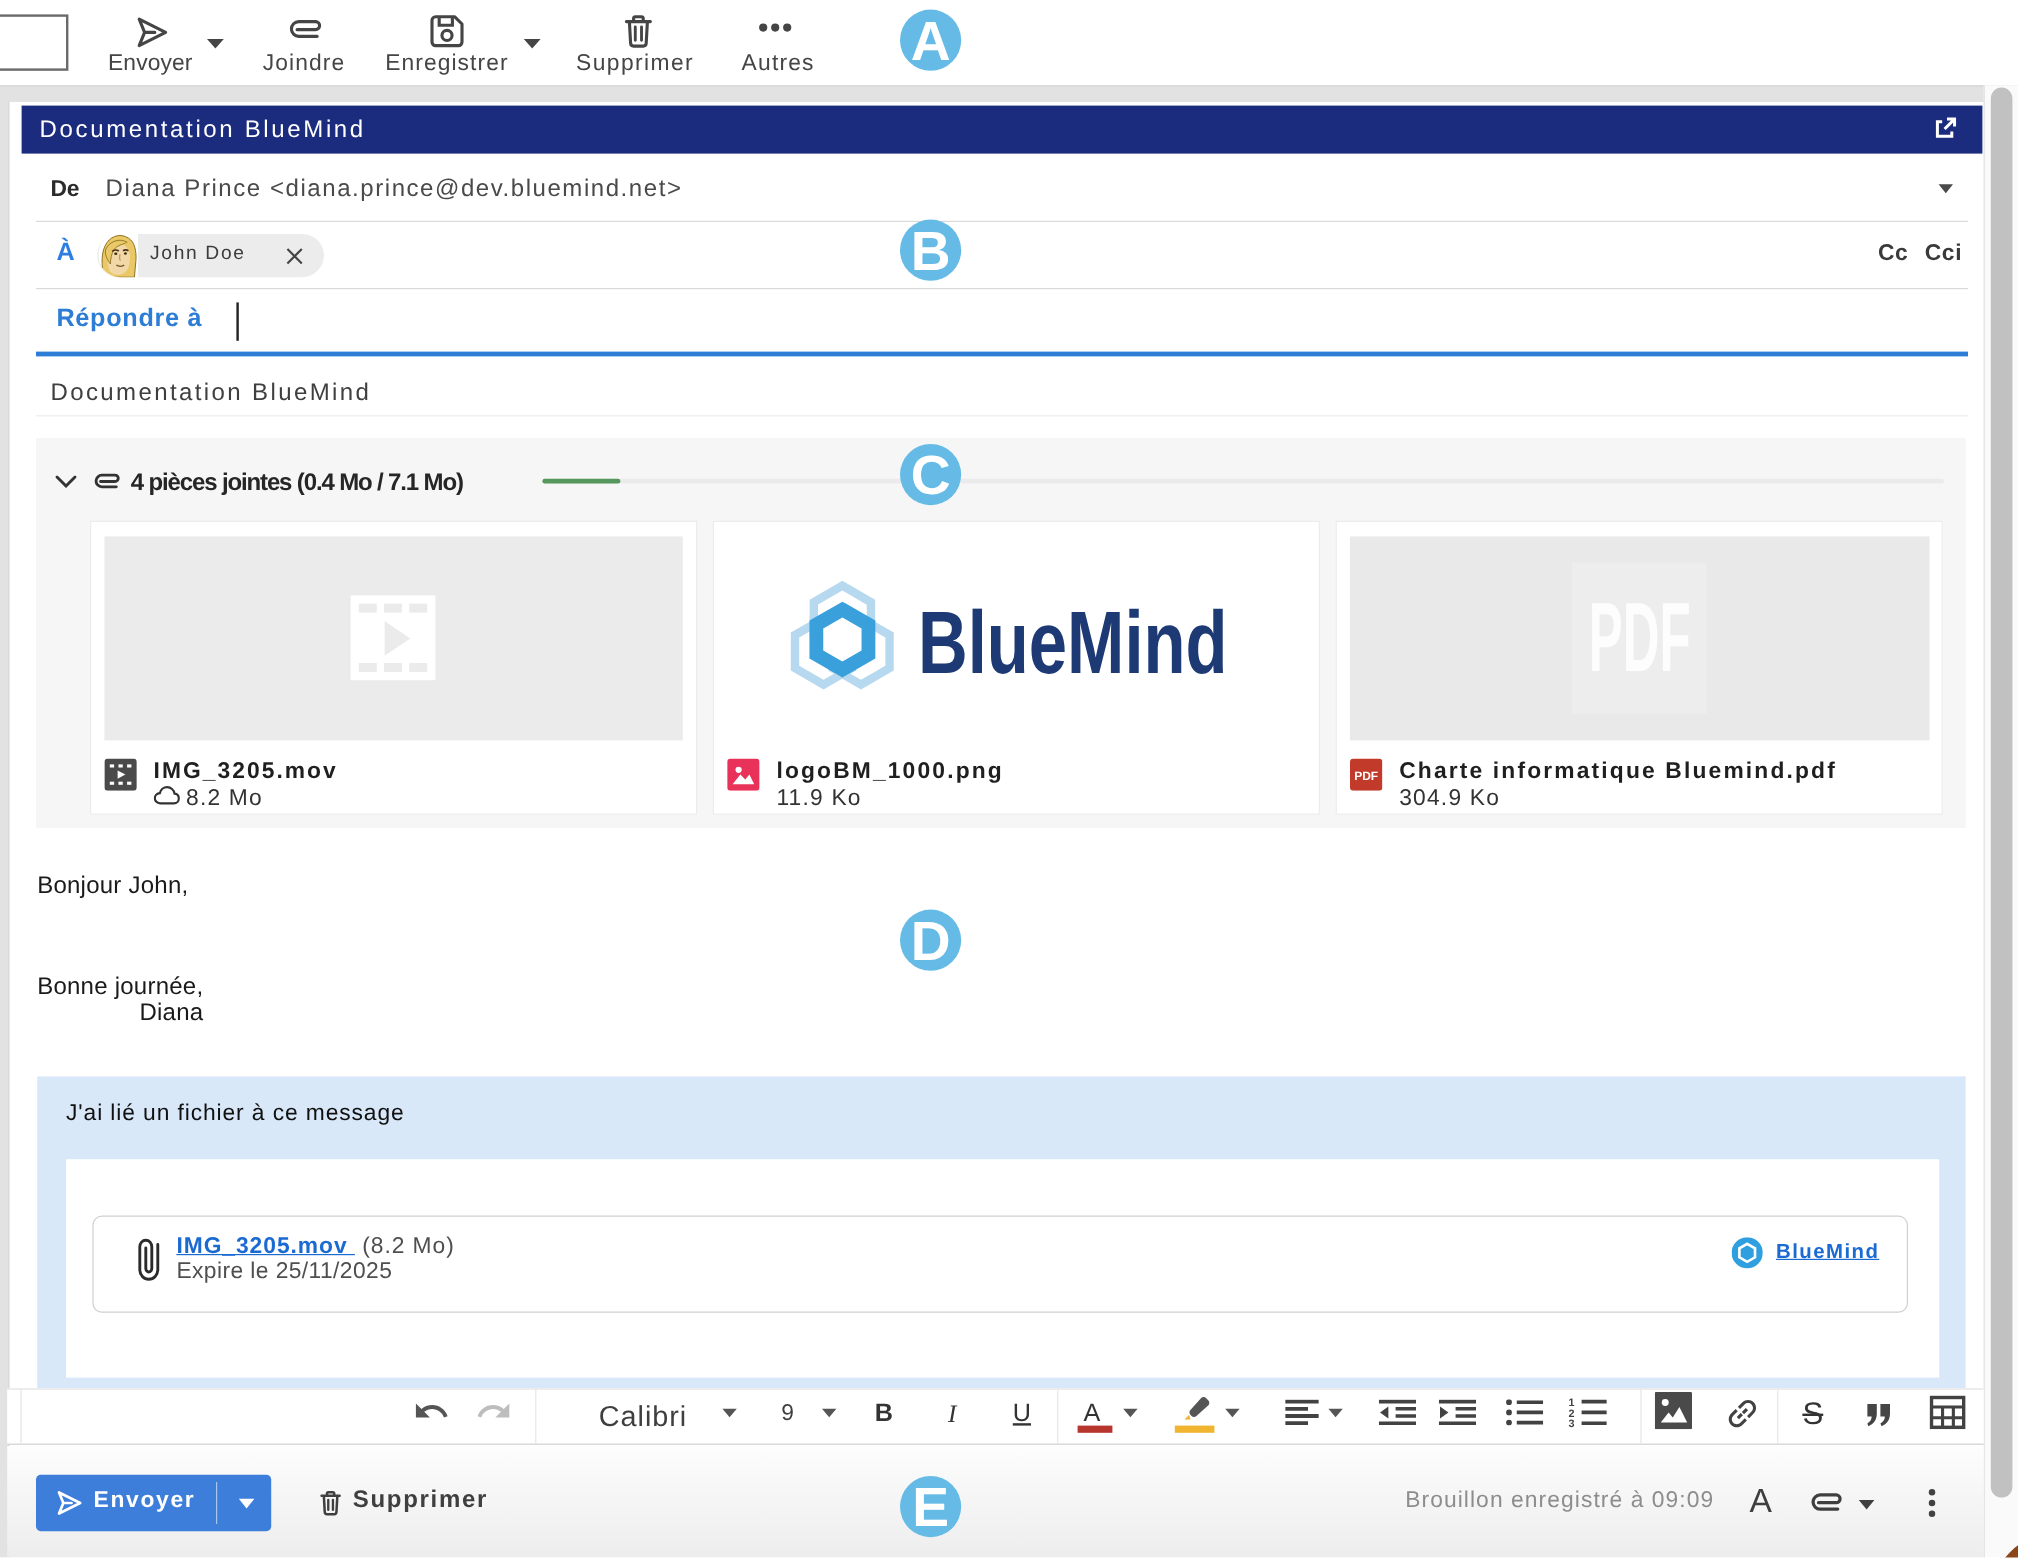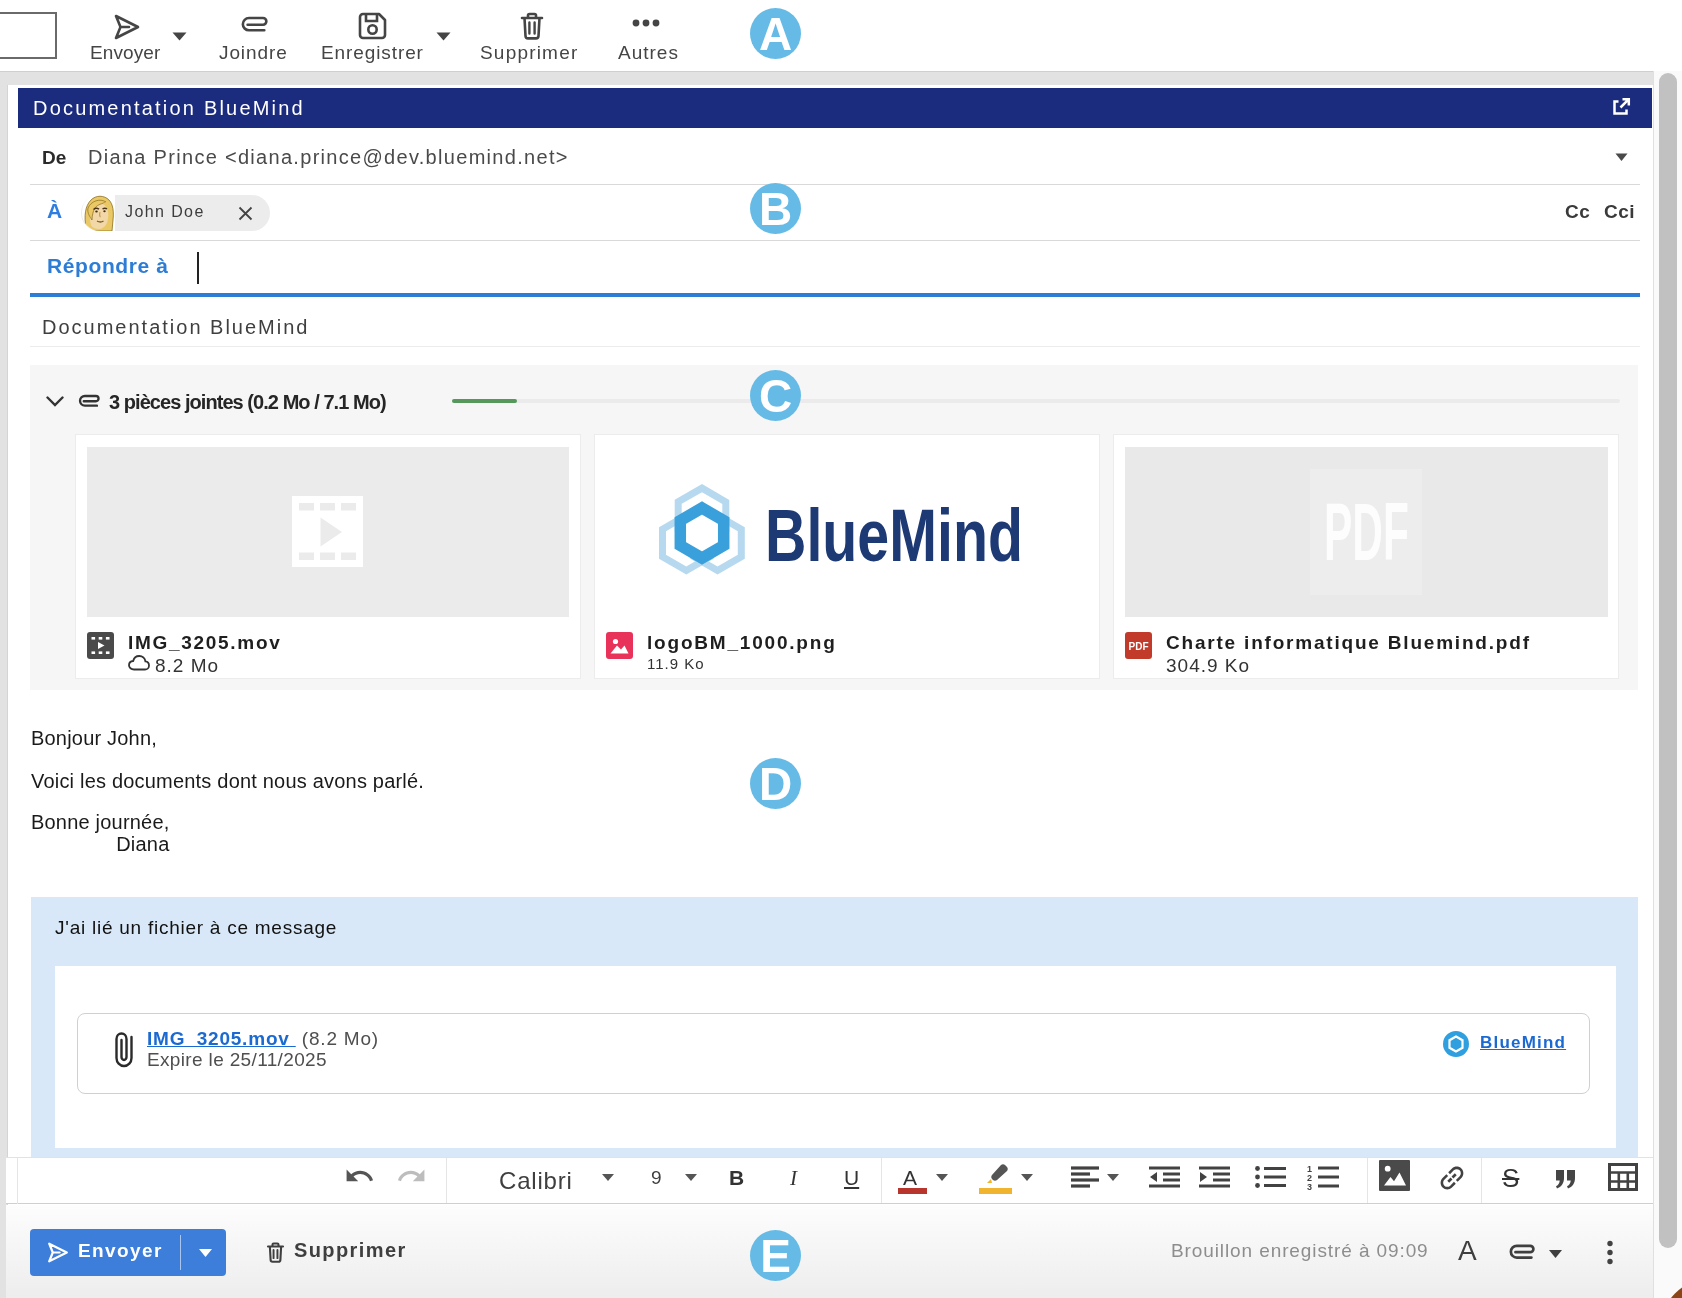--- a/index.html
+++ b/index.html
@@ -108,21 +108,21 @@
   <div class="abs" style="left:42px;top:316px;font-size:20px;color:#3f3f3f;letter-spacing:2px;">Documentation BlueMind</div>
   <div class="abs" style="left:30px;top:346px;width:1610px;height:1px;background:#ececec;"></div>
 
   <div class="abs" style="left:30px;top:365px;width:1608px;height:325px;background:#f6f6f6;"></div>
   <svg class="abs" style="left:46px;top:396px;" width="18" height="11" viewBox="0 0 18 11">
       <path d="M1.5 1.5 L9 9 L16.5 1.5" fill="none" stroke="#333" stroke-width="2.4" stroke-linecap="round"></path>
     </svg>
   <svg class="abs" style="left:77px;top:392px;" width="26" height="19" viewBox="0 0 33 24">
     <path d="M8.6 11.7 H24 a3.35 3.35 0 0 0 0 -6.7 H10 a6.15 6.15 0 0 0 0 12.3 H25.3" fill="none" stroke="#333" stroke-width="3" stroke-linecap="round"></path>
   </svg>
-  <div class="abs" style="left:109px;top:391px;font-size:20px;font-weight:bold;color:#262626;letter-spacing:-0.95px;">3 pièces jointes (0.2 Mo / 7.1 Mo)</div>
+  <div class="abs" style="left:109px;top:391px;font-size:20px;font-weight:bold;color:#262626;letter-spacing:-0.95px;">4 pièces jointes (0.4 Mo / 7.1 Mo)</div>
   <div class="abs" style="left:452px;top:399px;width:1168px;height:4px;background:#ebebeb;border-radius:2px;"></div>
   <div class="abs" style="left:452px;top:399px;width:65px;height:4px;background:#56985c;border-radius:2px;"></div>
 
   <div class="abs card1" style="left:75px;top:434px;width:506px;height:245px;background:#fff;border:1px solid #ececec;"></div>
   <div class="abs" style="left:87px;top:447px;width:482px;height:170px;background:#ebebeb;"></div>
   <svg class="abs" style="left:292px;top:496px;" width="71" height="71" viewBox="0 0 71 71">
     <rect x="0" y="0" width="71" height="71" fill="#fff"></rect>
     <g fill="#ebebeb">
       <rect x="7" y="7" width="15" height="7.5"></rect>
         <rect x="28" y="7" width="15" height="7.5"></rect>
@@ -165,31 +165,30 @@
     <path d="M17 14.5 L6 14.5 C3.2 14.5 1 12.6 1 10.2 C1 8 2.8 6.2 5.2 6 C5.8 3.2 8.3 1 11.3 1 C14.4 1 17 3.3 17.4 6.3 C19.5 6.5 21 8.2 21 10.4 C21 12.7 19.2 14.5 17 14.5 Z" fill="none" stroke="#333" stroke-width="1.8"></path>
   </svg>
   <div class="abs" style="left:155px;top:655px;font-size:19px;color:#333;letter-spacing:1px;">8.2 Mo</div>
 
   <svg class="abs" style="left:606px;top:632px;" width="27" height="27" viewBox="0 0 27 27">
     <rect x="0" y="0" width="27" height="27" rx="3" fill="#e8325a"></rect>
     <circle cx="9.5" cy="9.5" r="2.6" fill="#fff"></circle>
     <path d="M4.5 21.5 L11 13.5 L15 17.5 L18.5 13.5 L22.5 21.5 Z" fill="#fff"></path>
   </svg>
   <div class="abs" style="left:647px;top:632px;font-size:19px;font-weight:bold;color:#1f1f1f;letter-spacing:1.8px;">logoBM_1000.png</div>
-  <div class="abs" style="left:647px;top:655px;font-size:15px;color:#333;letter-spacing:1px;">11.9 Ko</div>
+  <div class="abs" style="left:647px;top:655px;font-size:19px;color:#333;letter-spacing:1px;">11.9 Ko</div>
 
   <svg class="abs" style="left:1125px;top:632px;" width="27" height="27" viewBox="0 0 27 27">
     <rect x="0" y="0" width="27" height="27" rx="3" fill="#c23b2a"></rect>
     <text x="13.5" y="18" text-anchor="middle" font-family="Liberation Sans, sans-serif" font-weight="bold" font-size="10" fill="#fff">PDF</text>
   </svg>
   <div class="abs" style="left:1166px;top:632px;font-size:19px;font-weight:bold;color:#1f1f1f;letter-spacing:1.8px;">Charte informatique Bluemind.pdf</div>
   <div class="abs" style="left:1166px;top:655px;font-size:19px;color:#333;letter-spacing:1px;">304.9 Ko</div>
 
   <div class="abs" style="left:31px;top:727px;font-size:20px;color:#1a1a1a;letter-spacing:.2px;">Bonjour John,</div>
-  <div class="abs" style="left:31px;top:770px;font-size:20px;color:#1a1a1a;letter-spacing:.2px;">Voici les documents dont nous avons parlé.</div>
   <div class="abs" style="left:31px;top:811px;font-size:20px;color:#1a1a1a;letter-spacing:.2px;line-height:22px;text-align:right;">Bonne journée,<br>Diana</div>
 
   <div class="abs" style="left:31px;top:897px;width:1607px;height:260px;background:#d9e8f8;"></div>
   <div class="abs" style="left:55px;top:917px;font-size:19px;font-weight:500;color:#111;letter-spacing:.75px;">J'ai lié un fichier à ce message</div>
   <div class="abs" style="left:55px;top:966px;width:1561px;height:182px;background:#fff;"></div>
   <div class="abs" style="left:77px;top:1013px;width:1513px;height:81px;background:#fff;border:1px solid #d0d0d0;border-radius:8px;"></div>
   <svg class="abs" style="left:110px;top:1029px;" width="28" height="40" viewBox="0 0 28 40">
     <path d="M21.5 8 L21.5 29 C21.5 33.5 18.2 37 14 37 C9.8 37 6.5 33.5 6.5 29 L6.5 10 C6.5 7 8.7 4.5 11.5 4.5 C14.3 4.5 16.5 7 16.5 10 L16.5 28 C16.5 29.6 15.4 31 14 31 C12.6 31 11.5 29.6 11.5 28 L11.5 11" fill="none" stroke="#2b2b2b" stroke-width="2.4" stroke-linecap="round"></path>
   </svg>
   <div class="abs" style="left:147px;top:1028px;font-size:19px;letter-spacing:.8px;"><span style="font-weight:bold;color:#1b6ad2;text-decoration:underline;">IMG_3205.mov&nbsp;</span><span style="color:#4f4f4f;">&nbsp;(8.2 Mo)</span></div>

